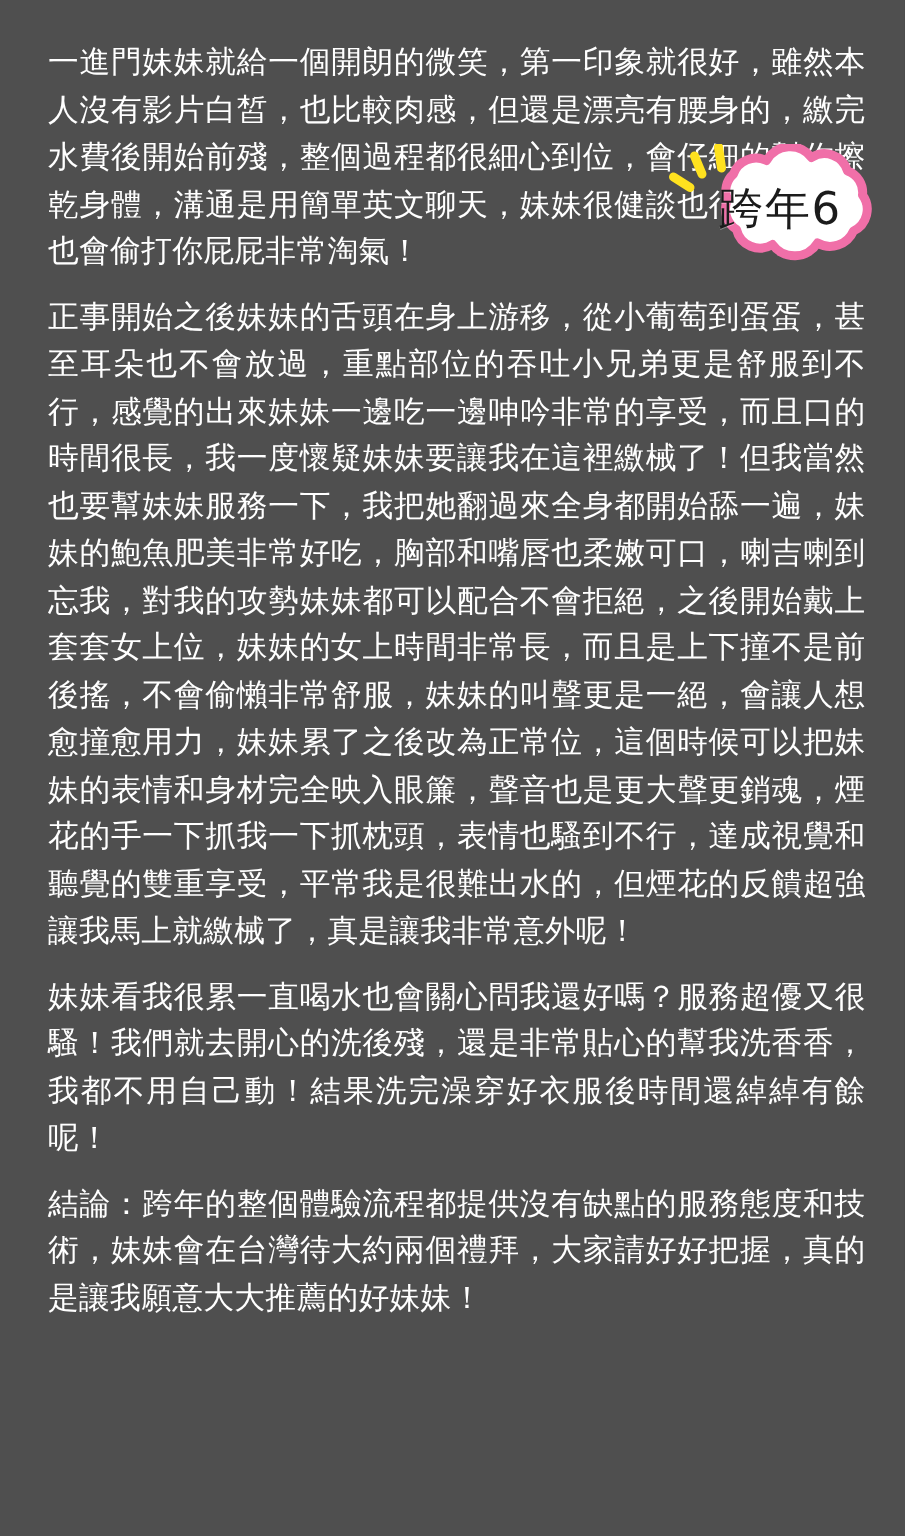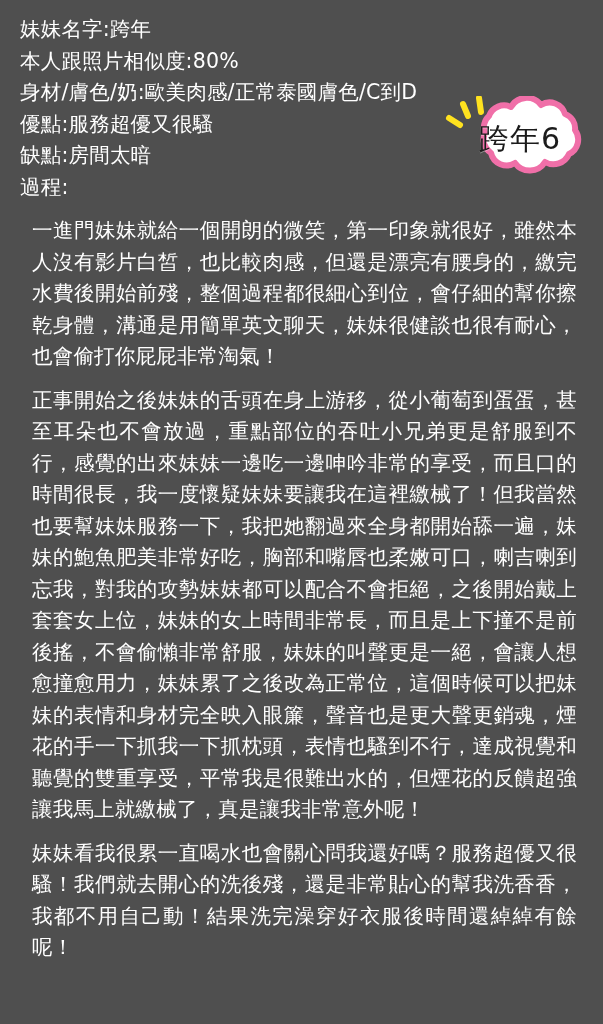--- a/index.html
+++ b/index.html
@@ -73,32 +73,25 @@
     padding-left: 16px;
     box-sizing: border-box;
     text-shadow: 0 1px 0 rgba(255,255,255,0.35);
   }
 </style>
 </head>
 <body>
 
 <div id="page">
 
-  <div class="head-lines">
-    <span class="doc-text doc-line">妹妹名字:跨年</span>
-    <span class="doc-text doc-line">本人跟照片相似度:80%</span>
-    <span class="doc-text doc-line">身材/膚色/奶:歐美肉感/正常泰國膚色/C到D</span>
-    <span class="doc-text doc-line">優點:服務超優又很騷</span>
-    <span class="doc-text doc-line">缺點:房間太暗</span>
-    <span class="doc-text doc-line">過程:</span>
-  </div>
 
   <p class="doc-text para">一進門妹妹就給一個開朗的微笑，第一印象就很好，雖然本人沒有影片白皙，也比較肉感，但還是漂亮有腰身的，繳完水費後開始前殘，整個過程都很細心到位，會仔細的幫你擦乾身體，溝通是用簡單英文聊天，妹妹很健談也很有耐心，也會偷打你屁屁非常淘氣！</p>
   <p class="doc-text para">正事開始之後妹妹的舌頭在身上游移，從小葡萄到蛋蛋，甚至耳朵也不會放過，重點部位的吞吐小兄弟更是舒服到不行，感覺的出來妹妹一邊吃一邊呻吟非常的享受，而且口的時間很長，我一度懷疑妹妹要讓我在這裡繳械了！但我當然也要幫妹妹服務一下，我把她翻過來全身都開始舔一遍，妹妹的鮑魚肥美非常好吃，胸部和嘴唇也柔嫩可口，喇吉喇到忘我，對我的攻勢妹妹都可以配合不會拒絕，之後開始戴上套套女上位，妹妹的女上時間非常長，而且是上下撞不是前後搖，不會偷懶非常舒服，妹妹的叫聲更是一絕，會讓人想愈撞愈用力，妹妹累了之後改為正常位，這個時候可以把妹妹的表情和身材完全映入眼簾，聲音也是更大聲更銷魂，煙花的手一下抓我一下抓枕頭，表情也騷到不行，達成視覺和聽覺的雙重享受，平常我是很難出水的，但煙花的反饋超強讓我馬上就繳械了，真是讓我非常意外呢！</p>
   <p class="doc-text para">妹妹看我很累一直喝水也會關心問我還好嗎？服務超優又很騷！我們就去開心的洗後殘，還是非常貼心的幫我洗香香，我都不用自己動！結果洗完澡穿好衣服後時間還綽綽有餘呢！</p>
+  <p class="doc-text para">結論：跨年的整個體驗流程都提供沒有缺點的服務態度和技術，妹妹會在台灣待大約兩個禮拜，大家請好好把握，真的是讓我願意大大推薦的好妹妹！</p>
 
   <div id="sticker">
     <svg viewBox="0 0 170 86" xmlns="http://www.w3.org/2000/svg" aria-hidden="true">
       <g>
         <path d="M36 8 L41 20" stroke="#ffe21f" stroke-width="6" stroke-linecap="round" fill="none"></path>
         <path d="M52 2 L54 16" stroke="#ffe21f" stroke-width="6" stroke-linecap="round" fill="none"></path>
         <path d="M22 22 L33 29" stroke="#ffe21f" stroke-width="6" stroke-linecap="round" fill="none"></path>
       </g>
       <g>
         <path d="M62 20

